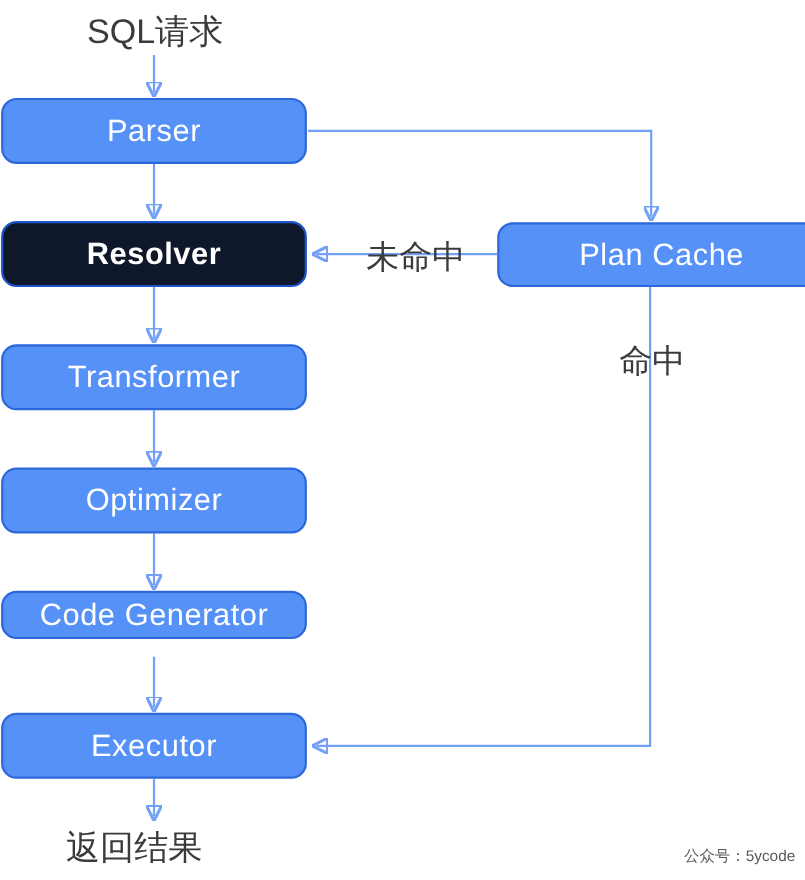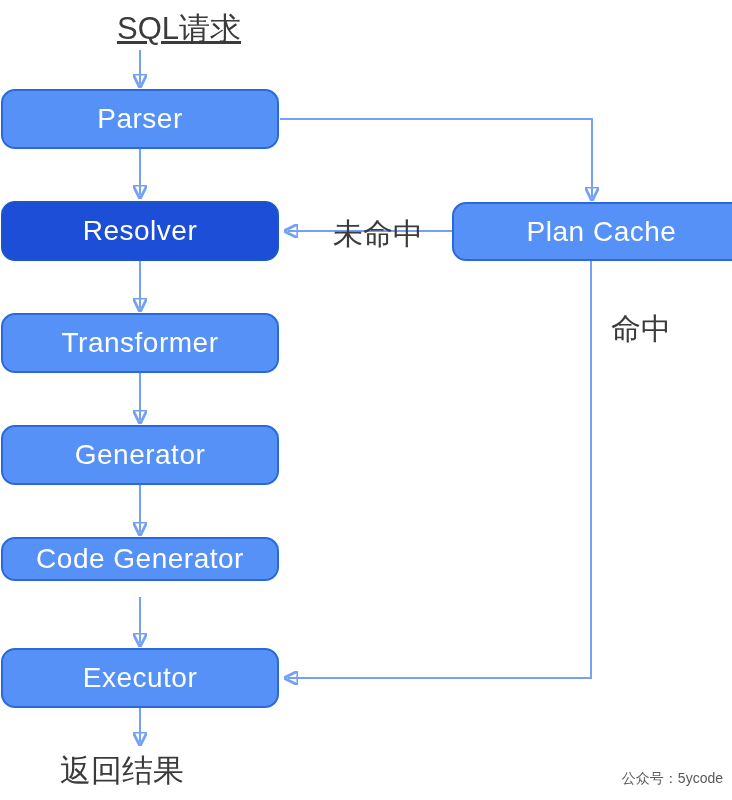--- a/index.html
+++ b/index.html
@@ -38,61 +38,61 @@
     color: #ffffff;
     font-size: 28px;
     letter-spacing: 0.5px;
     z-index: 2;
   }
   .node.blue {
     background: #5591F7;
     border: 2.5px solid #2C68DA;
   }
   .node.teal {
-    background: #1d4ed8;
+    background: #0f172a;
     border: 2.5px solid #1C56C9;
+    font-weight: bold;
   }
   #n-parser        { left: 1px;   top: 89px;  width: 278px; height: 60px; }
   #n-resolver      { left: 1px;   top: 201px; width: 278px; height: 60px; }
   #n-transformer   { left: 1px;   top: 313px; width: 278px; height: 60px; }
   #n-optimizer     { left: 1px;   top: 425px; width: 278px; height: 60px; }
   #n-codegenerator { left: 1px;   top: 537px; width: 278px; height: 44px; }
   #n-executor      { left: 1px;   top: 648px; width: 278px; height: 60px; }
   #n-plancache     { left: 452px; top: 202px; width: 299px; height: 59px; text-align: center; }
   .flow-label {
     position: absolute;
     color: #3B3B3B;
     z-index: 3;
     white-space: nowrap;
   }
   #lbl-input {
     left: 41px;
     top: 8px;
     width: 200px;
-    text-align: right;
+    text-align: center;
     font-size: 31px;
-    text-decoration: underline;
   }
   #lbl-output {
     left: 60px;
     top: 750px;
     width: 200px;
     text-align: left;
     font-size: 31px;
   }
   .edge-label {
     position: absolute;
     transform: translate(-50%, -50%);
     color: #3B3B3B;
     font-size: 30px;
     z-index: 3;
     white-space: nowrap;
   }
   #lbl-miss { left: 378px; top: 234px; }
-  #lbl-hit  { left: 593px; top: 329px; margin-left: 48px; }
+  #lbl-hit  { left: 593px; top: 329px; }
   .watermark {
     position: absolute;
     right: 9px;
     bottom: 12px;
     font-size: 14px;
     color: #595959;
     z-index: 3;
     white-space: nowrap;
   }
 </style>
@@ -120,21 +120,21 @@
   </svg>
 
   <div class="flow-label" id="lbl-input">SQL请求</div>
 
   <div class="node blue" id="n-parser">Parser</div>
 
   <div class="node teal" id="n-resolver">Resolver</div>
 
   <div class="node blue" id="n-transformer">Transformer</div>
 
-  <div class="node blue" id="n-optimizer">Generator</div>
+  <div class="node blue" id="n-optimizer">Optimizer</div>
 
   <div class="node blue" id="n-codegenerator">Code Generator</div>
 
   <div class="node blue" id="n-executor">Executor</div>
 
   <div class="node blue" id="n-plancache">Plan Cache</div>
 
   <div class="edge-label" id="lbl-miss">未命中</div>
 
   <div class="edge-label" id="lbl-hit">命中</div>

